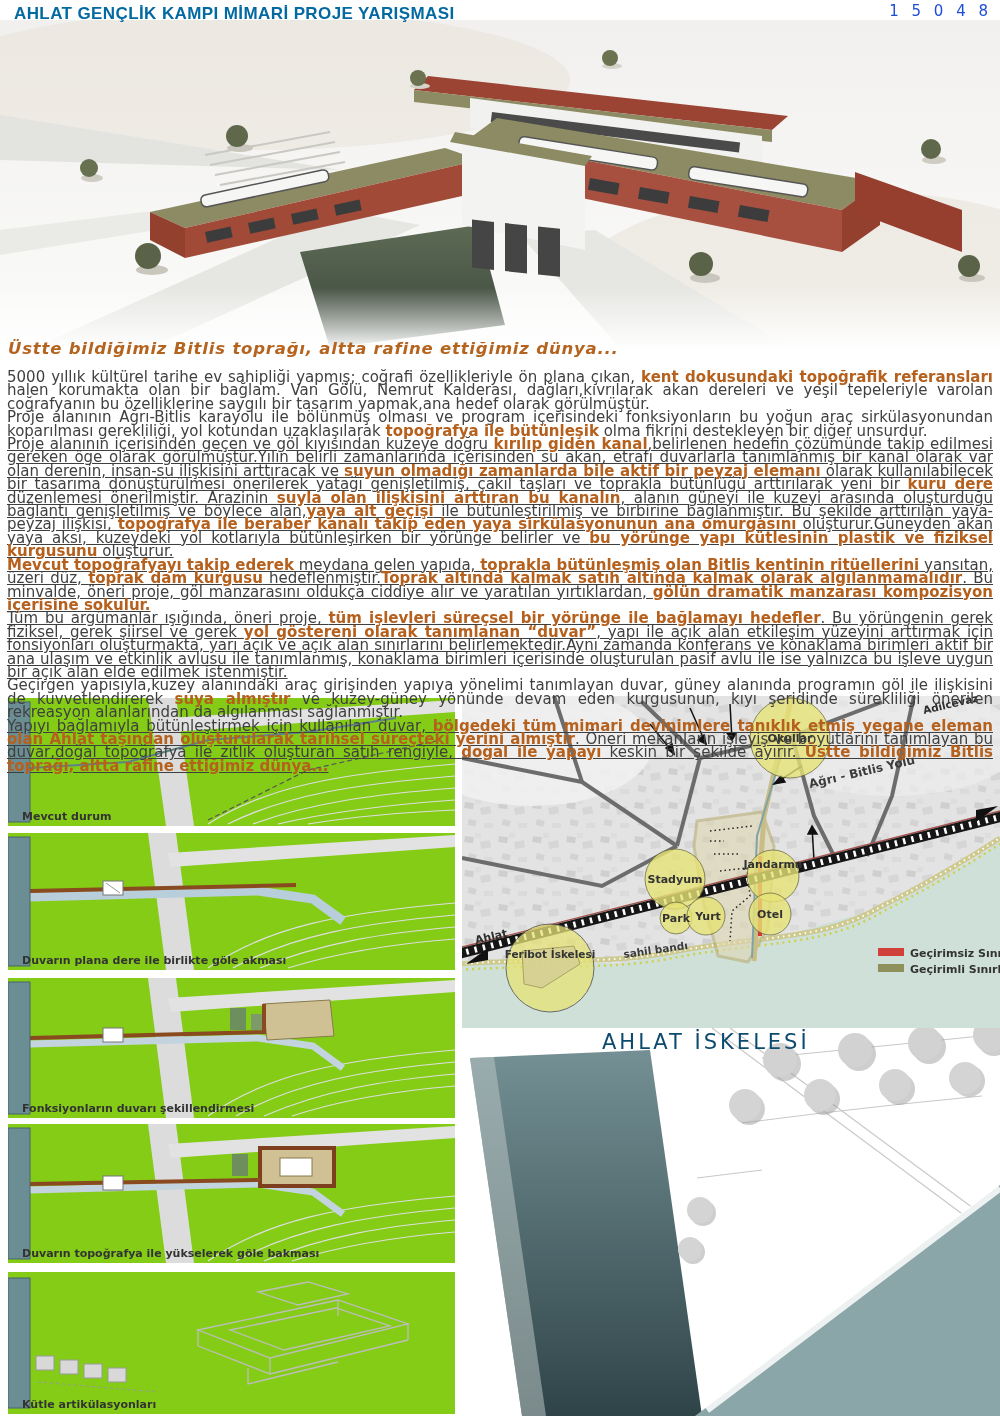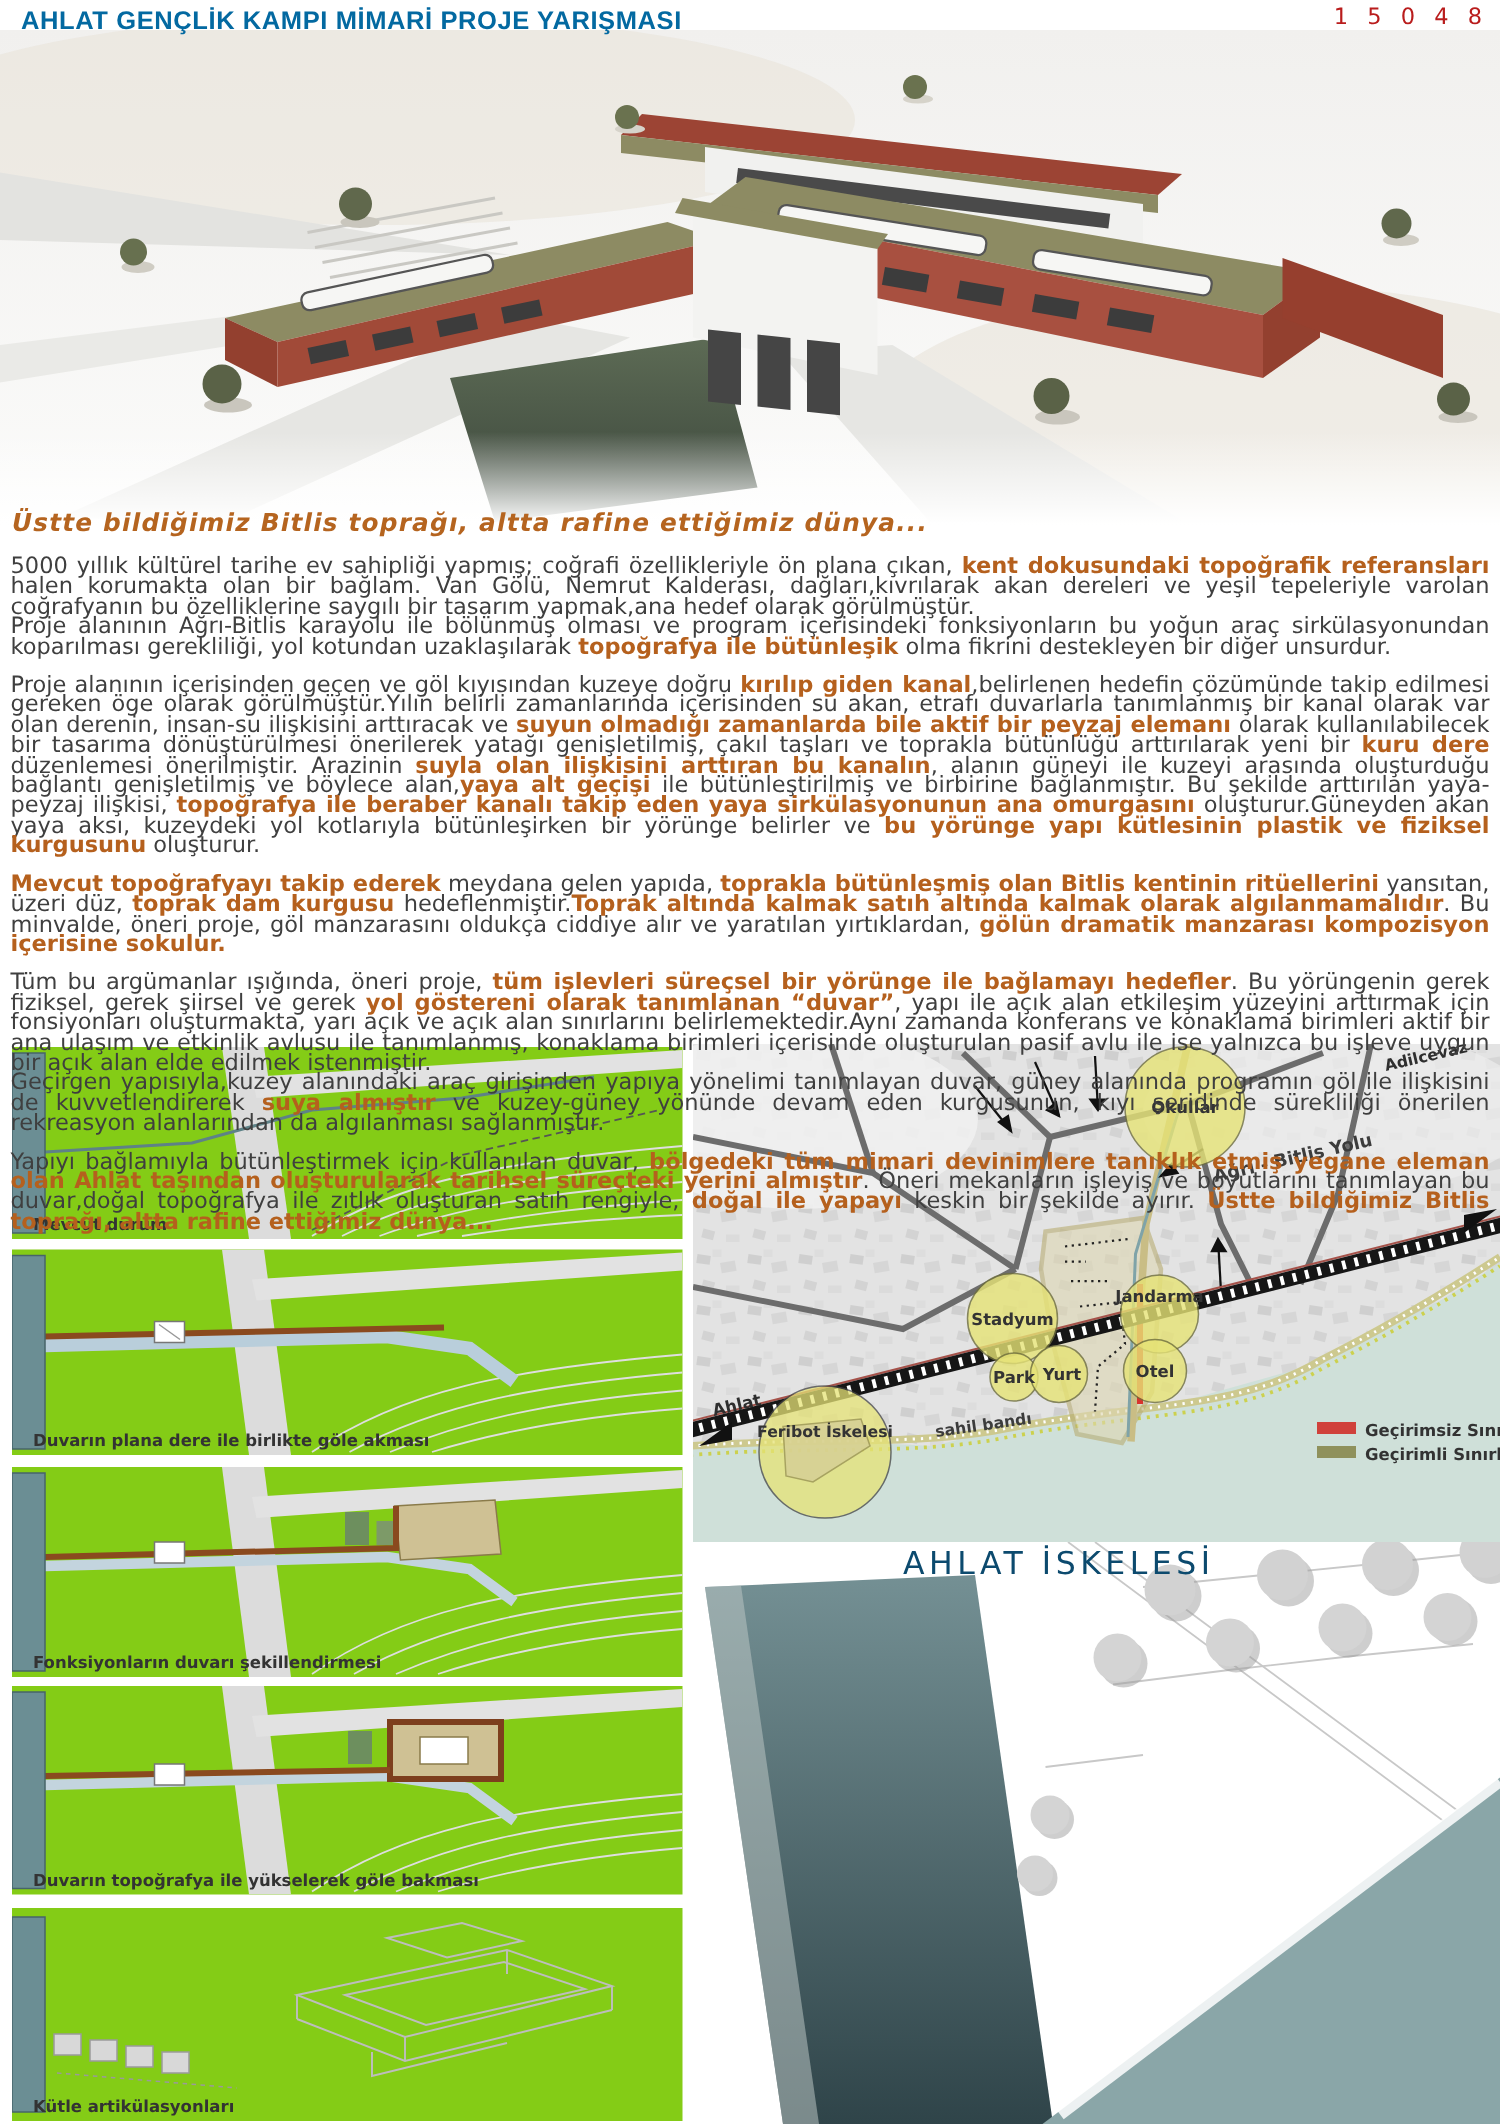--- a/index.html
+++ b/index.html
@@ -2,32 +2,32 @@
 <html><head>
 <meta charset="utf-8">
 <style>
   html,body{margin:0;padding:0;}
   body{width:1000px;height:1416px;position:relative;background:#ffffff;
        font-family:"DejaVu Sans",sans-serif;color:#3d3d3d;overflow:hidden;}
   
   .header{position:absolute;top:0;left:0;width:1000px;height:26px;z-index:30;}
   .poster-title{position:absolute;left:14px;top:4px;font-family:"Liberation Sans",sans-serif;
        font-size:17px;font-weight:bold;color:#0369a1;letter-spacing:.4px;}
-  .poster-number{position:absolute;right:8px;top:2px;font-size:15px;color:#b91c1c;
+  .poster-number{position:absolute;right:8px;top:2px;font-size:15px;color:#1d4ed8;
        letter-spacing:4px;font-weight:500;}
   
   .hero{position:absolute;top:20px;left:0;width:1000px;height:330px;z-index:1;}
   
   .intro-heading{position:absolute;left:8px;top:339px;z-index:5;font-size:16.5px;font-weight:bold;
        font-style:italic;color:#b5641f;letter-spacing:.8px;}
   
   .textblock{position:absolute;left:7px;top:371px;width:986px;z-index:5;
        font-size:15px;line-height:13.4px;text-align:justify;color:#3f3f3f;}
   .textblock p{margin:0;}
-  .textblock p.gap{margin-top:12px;}
+  .textblock p.gap{text-decoration:underline;}
   .hl{color:#b5601d;font-weight:bold;}
   
   .panel{position:absolute;left:8px;width:447px;background:#84cc16;}
   .panel svg{display:block;}
   .panel .caption{position:absolute;left:14px;bottom:3px;font-size:11px;font-weight:bold;color:#333;}
   
   .map-wrap{position:absolute;left:462px;top:696px;width:538px;height:332px;}
   .section-title{position:absolute;left:602px;top:1030px;z-index:6;font-size:21px;
        letter-spacing:3px;color:#0c4a6e;font-family:"DejaVu Sans",sans-serif;}
   .plan-wrap{position:absolute;left:462px;top:1028px;width:538px;height:388px;}

